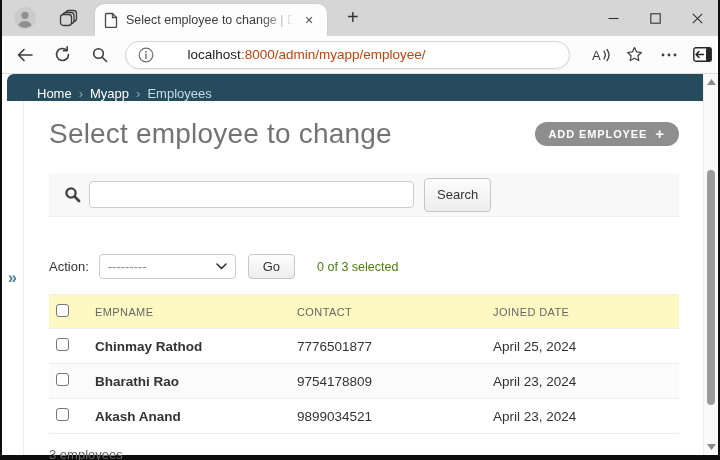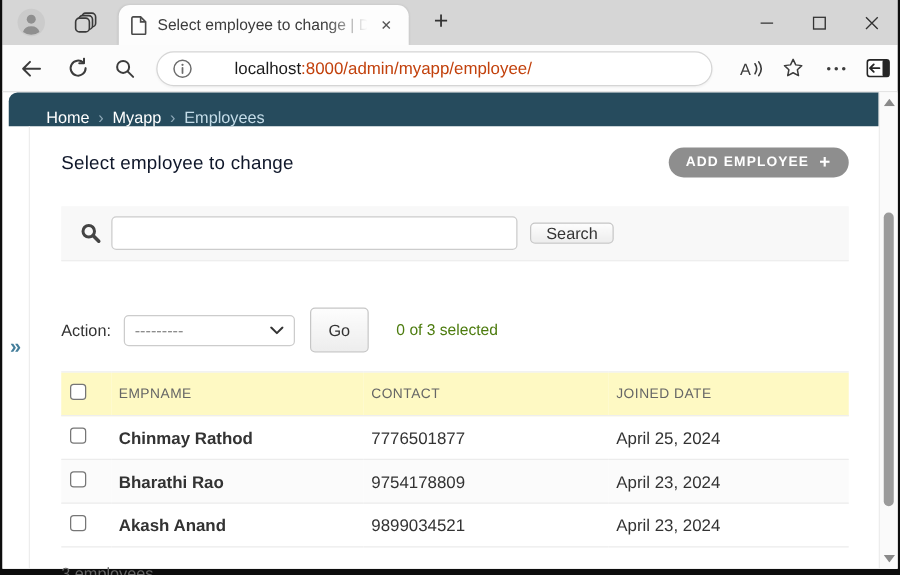--- a/index.html
+++ b/index.html
@@ -36,34 +36,34 @@
   .breadcrumbs a { color:#fff; text-decoration:none; }
   .crumb-sep { color:#8fa9b8; margin:0 7px; }
   .crumb-current { color:#c4dce8; }
 
   .page-body { flex:1; display:flex; min-height:0; }
   .nav-toggle-col { width:22px; border-right:1px solid #ededed; display:flex; align-items:center; justify-content:center; }
   .nav-toggle { color:#447e9b; font-size:16px; font-weight:bold; cursor:pointer; }
 
   .main { flex:1; padding:0 24px 0 25px; min-width:0; }
   .content-header { display:flex; align-items:center; justify-content:space-between; padding:17px 0 10px; }
-  .page-title { font-size:15px; font-weight:400; color:#0f172a; letter-spacing:.2px; }
+  .page-title { font-size:28px; font-weight:400; color:#737373; letter-spacing:.2px; }
   .add-btn { background:#8e8e8e; color:#fff; border:none; height:24px; border-radius:12px; padding:0 14px; font-size:11px; font-weight:bold; letter-spacing:.9px; display:flex; align-items:center; font-family:inherit; }
   .add-plus { font-size:15px; font-weight:bold; margin-left:8px; margin-top:-1px; }
 
   .search-band { margin-top:13px; background:#f8f8f8; border-bottom:1px solid #eee; height:44px; display:flex; align-items:center; padding:0 10px; }
   .search-mag { margin:0 8px 0 5px; display:flex; }
   .search-input { width:325px; height:27px; border:1px solid #ccc; border-radius:4px; background:#fff; padding:0 8px; font-size:13px; font-family:inherit; }
-  .search-btn { margin-left:10px; height:17px; padding:0 12px; font-size:13px; color:#333; background:linear-gradient(#fdfdfd,#ededed); border:1px solid #c6c6c6; border-radius:4px; font-family:inherit; }
+  .search-btn { margin-left:10px; height:34px; padding:0 12px; font-size:13px; color:#333; background:linear-gradient(#fdfdfd,#ededed); border:1px solid #c6c6c6; border-radius:4px; font-family:inherit; }
 
   .actions-row { margin-top:37px; display:flex; align-items:center; }
   .action-label { font-size:13px; color:#333; }
   .action-select { margin-left:10px; width:137px; height:25px; border:1px solid #ccc; border-radius:4px; background:#fff; display:flex; align-items:center; padding:0 8px; font-size:13px; color:#888; position:relative; }
   .action-select svg { position:absolute; right:8px; }
-  .go-btn { margin-left:12px; height:36px; padding:0 14px; font-size:13px; color:#333; background:linear-gradient(#fdfdfd,#ededed); border:1px solid #c6c6c6; border-radius:4px; font-family:inherit; }
+  .go-btn { margin-left:12px; height:25px; padding:0 14px; font-size:13px; color:#333; background:linear-gradient(#fdfdfd,#ededed); border:1px solid #c6c6c6; border-radius:4px; font-family:inherit; }
   .action-counter { margin-left:22px; font-size:12.5px; color:#4d7c0f; }
 
   .emp-table { margin-top:15px; width:100%; border-collapse:collapse; }
   .emp-table th { background:#fef9c3; border-top:1px solid #eee; border-bottom:1px solid #eee; font-size:11px; color:#666; font-weight:400; text-align:left; letter-spacing:.4px; padding:9px 6px; }
   .emp-table td { font-size:13.5px; color:#333; padding:9px 6px; border-bottom:1px solid #ececec; }
   .col-check { width:40px; padding-left:7px !important; }
   .col-name { width:202px; }
   .col-contact { width:196px; }
   .row-even td { background:#fbfbfb; }
   .row-name { font-weight:bold; color:#333; text-decoration:none; }

